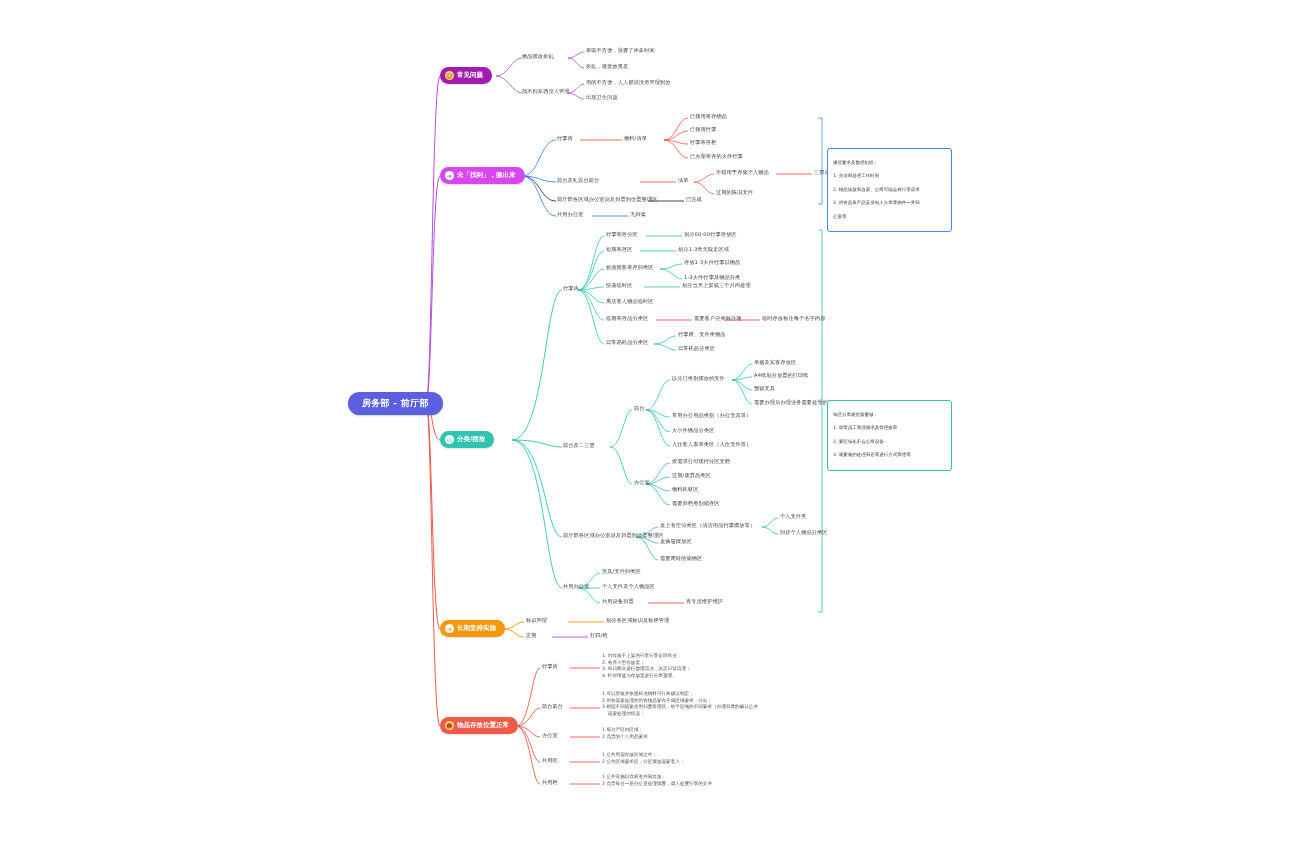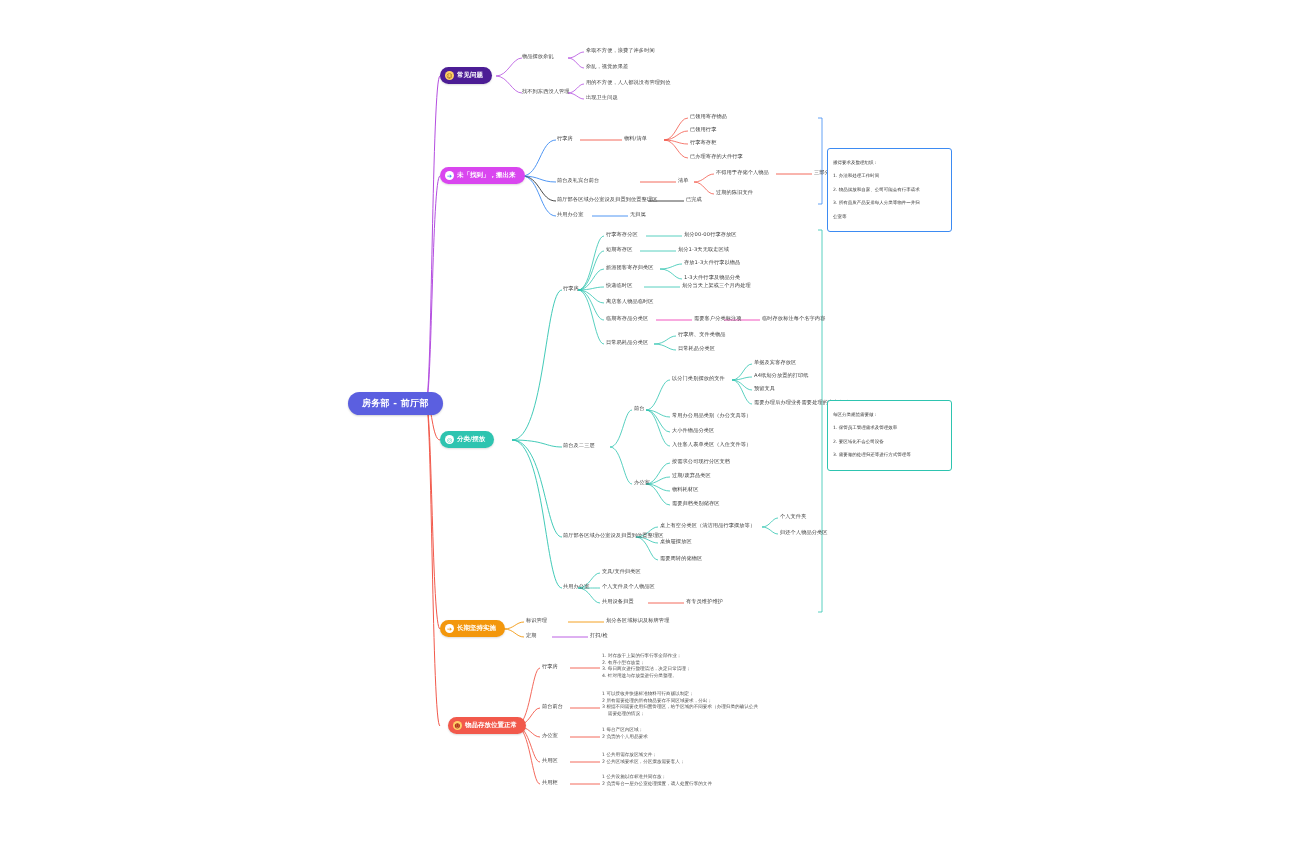--- a/index.html
+++ b/index.html
@@ -48,25 +48,25 @@
     color: #ffffff;
     font-size: 6.5px;
     font-weight: bold;
     padding: 4px 9px 4px 5px;
     border-radius: 10px;
     display: flex;
     align-items: center;
     gap: 3px;
     box-shadow: 0 1px 2px rgba(0,0,0,0.14);
   }
-  .pill-purple { background: #4c1d95; }
+  .pill-purple { background: #a21caf; }
   .pill-blue   { background: #d946ef; }
   .pill-teal   { background: #2ec4b0; }
   .pill-orange { background: #f3970c; }
-  .pill-red    { background: #f2594b; margin-left: 8px; }
+  .pill-red    { background: #f2594b; }
 
   .ico {
     width: 9px; height: 9px;
     border-radius: 50%;
     display: inline-flex;
     align-items: center;
     justify-content: center;
     font-size: 6px;
     color: #fff;
     flex: 0 0 auto;

